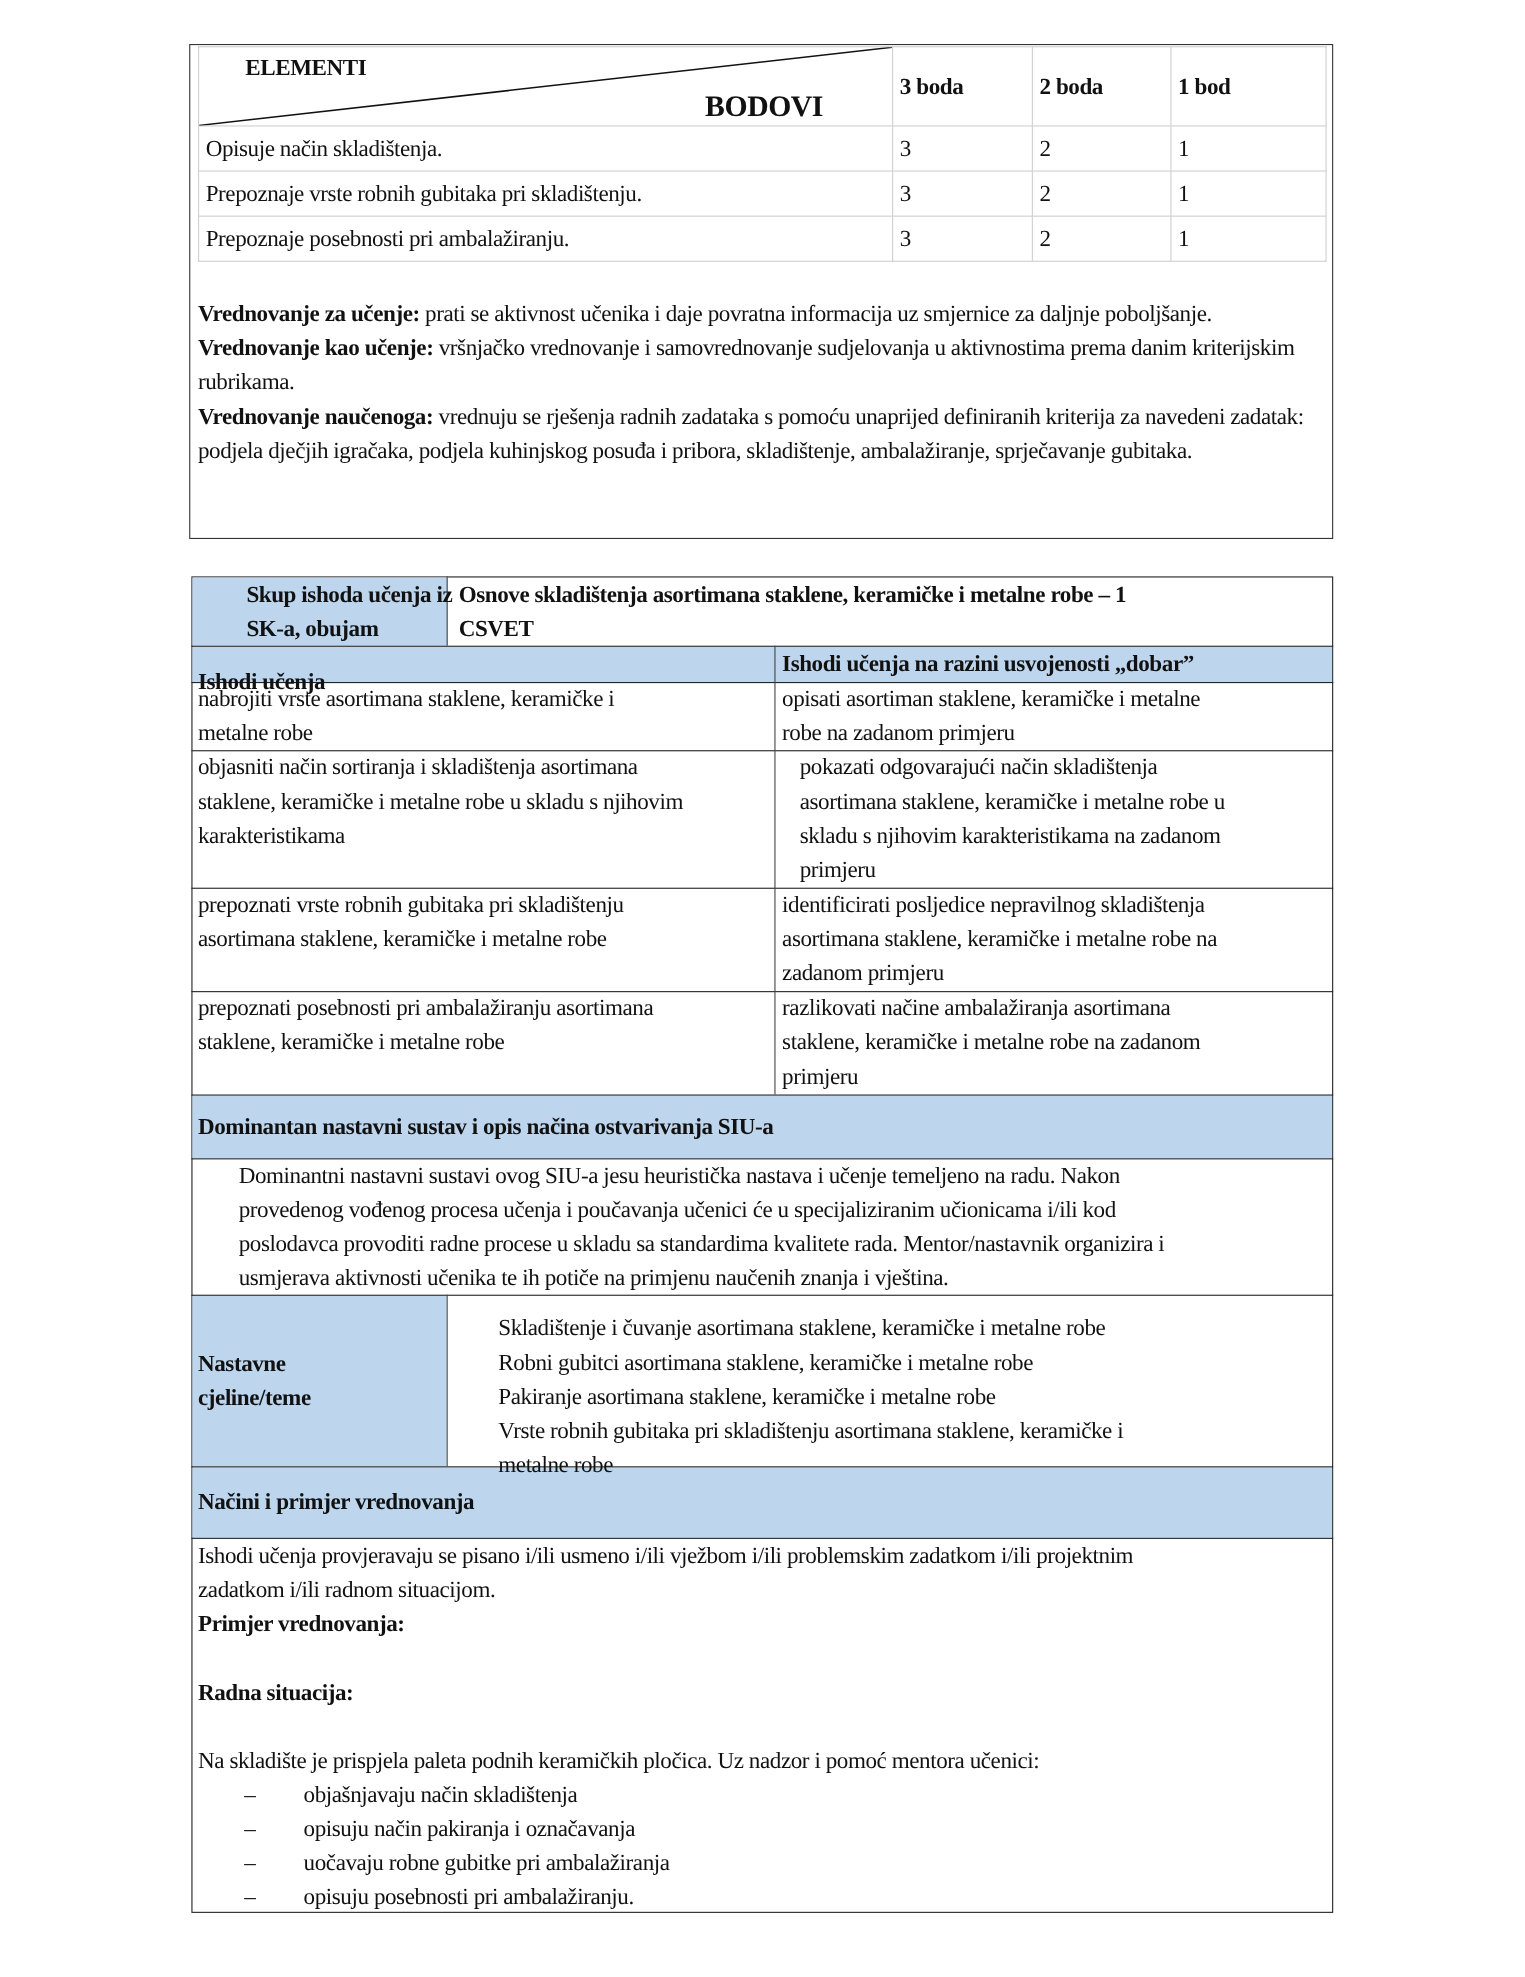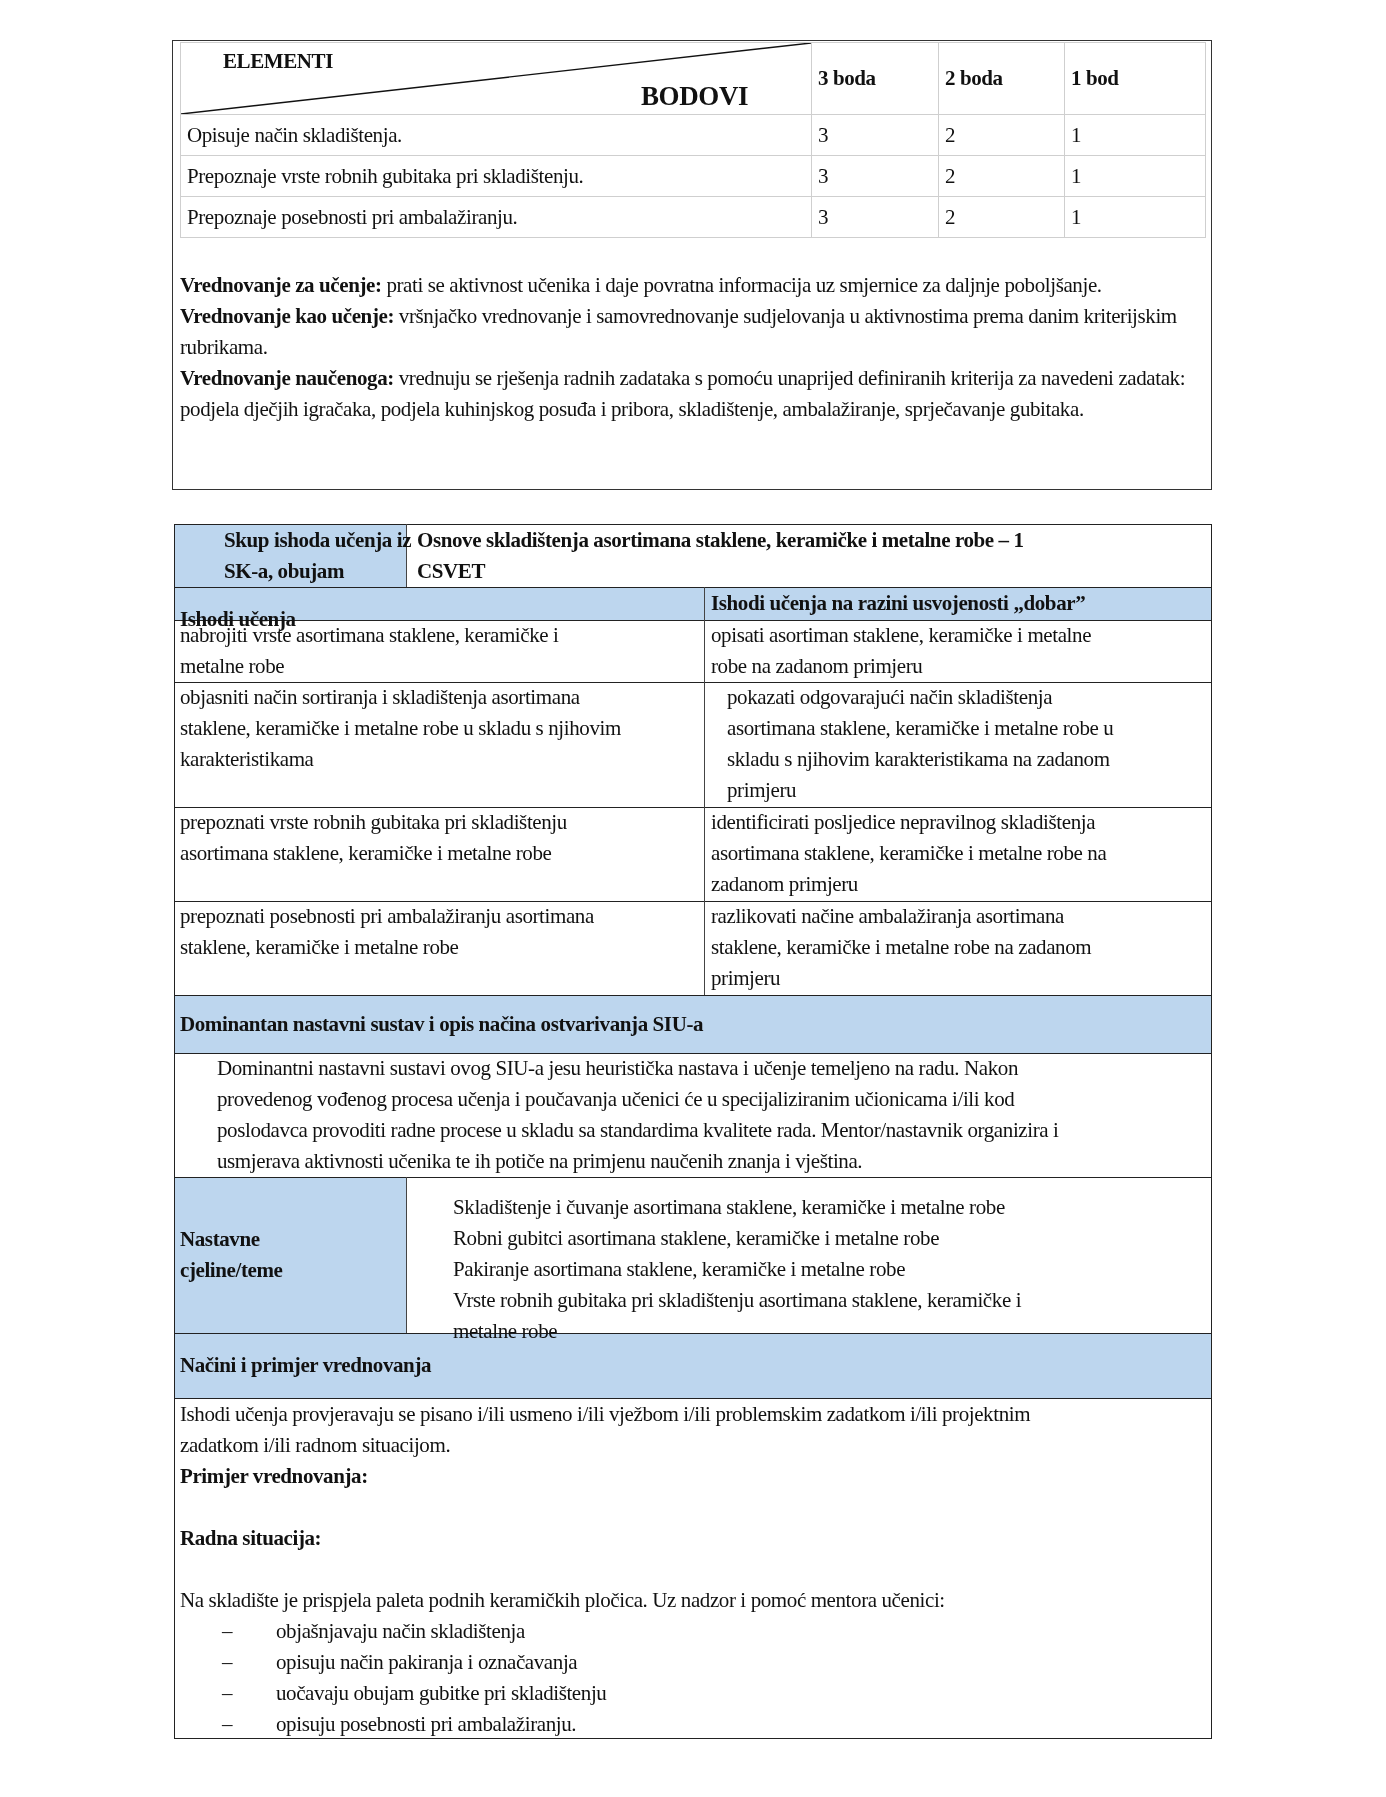--- a/index.html
+++ b/index.html
@@ -183,15 +183,15 @@
 <div class="cell txt" style="left:175px;top:1399px;">
   <div>Ishodi učenja provjeravaju se pisano i/ili usmeno i/ili vježbom i/ili problemskim zadatkom i/ili projektnim</div>
   <div>zadatkom i/ili radnom situacijom.</div>
   <div class="bold">Primjer vrednovanja:</div>
   <div style="height:31px"></div>
   <div class="bold">Radna situacija:</div>
   <div style="height:31px"></div>
   <div>Na skladište je prispjela paleta podnih keramičkih pločica. Uz nadzor i pomoć mentora učenici:</div>
   <div><span class="dash">–</span><span>objašnjavaju način skladištenja</span></div>
   <div><span class="dash">–</span><span>opisuju način pakiranja i označavanja</span></div>
-  <div><span class="dash">–</span><span>uočavaju obujam gubitke pri skladištenju</span></div>
+  <div><span class="dash">–</span><span>uočavaju robne gubitke pri ambalažiranja</span></div>
   <div><span class="dash">–</span><span>opisuju posebnosti pri ambalažiranju.</span></div>
 </div>
 
 </body></html>

